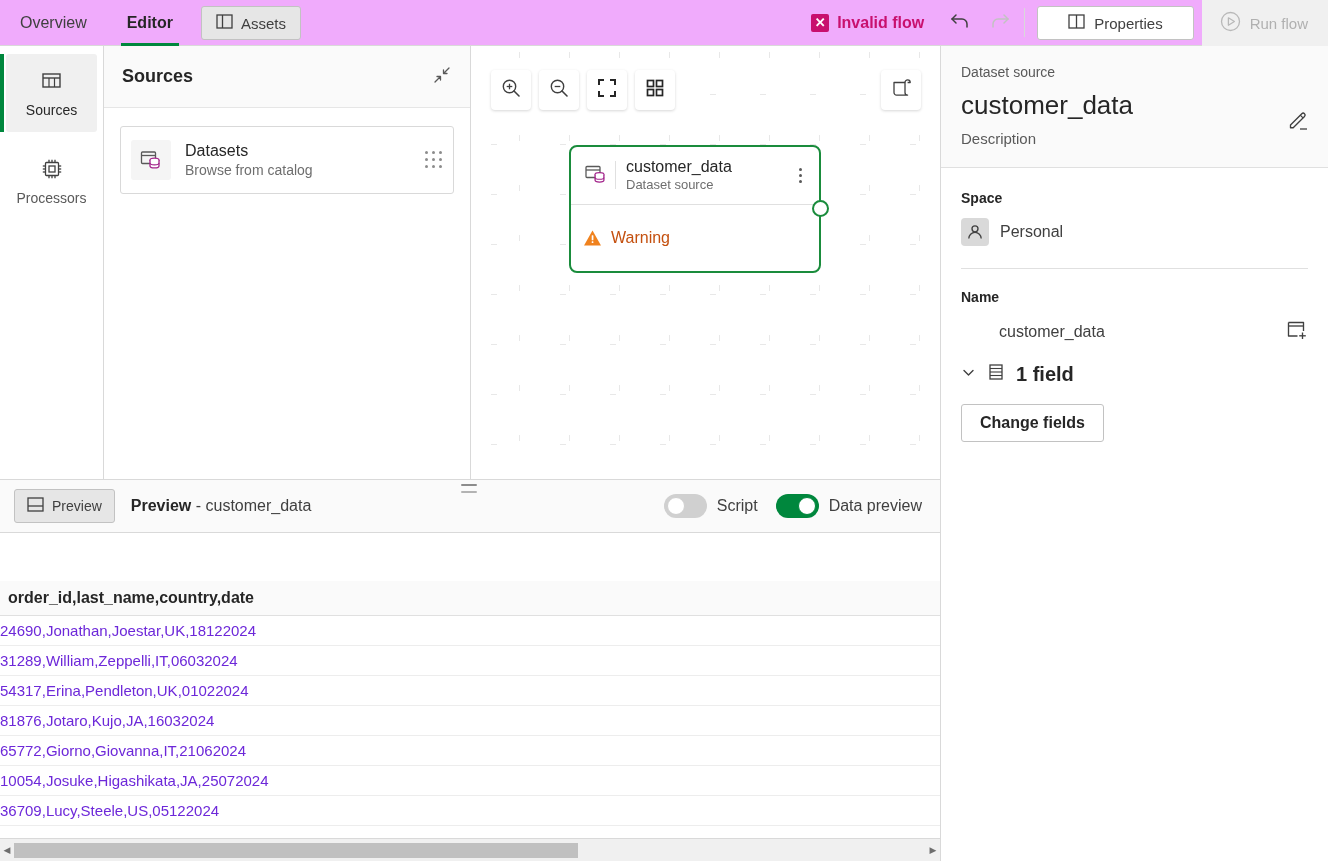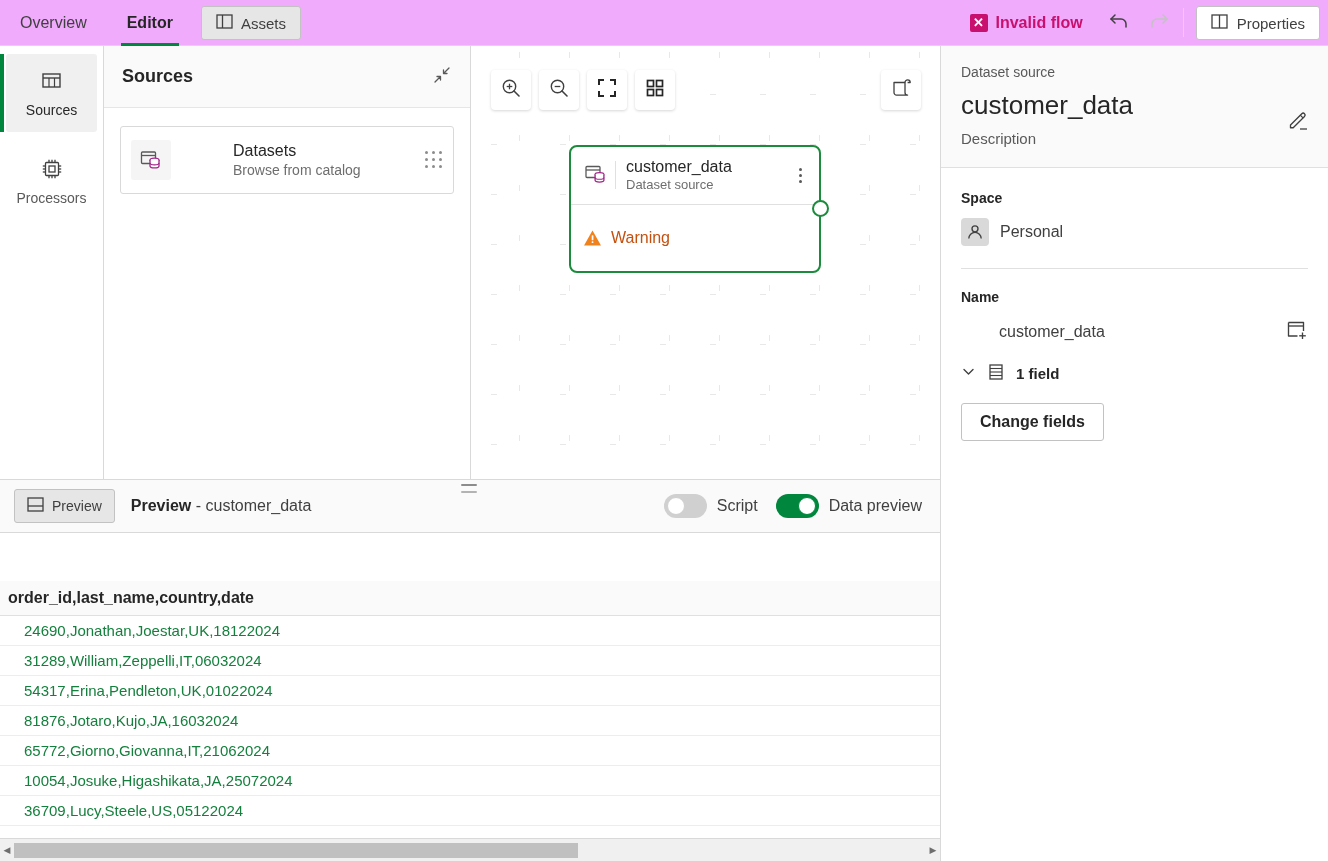--- a/index.html
+++ b/index.html
@@ -44,21 +44,21 @@
     color: #fff; font-size: 13px; font-weight: bold; line-height: 1;
   }
   .sep-v { width: 1px; background: #d9d9d9; margin: 8px 4px; }
   .icon-btn {
     width: 36px; height: 36px; margin: 5px 2px; border-radius: 3px;
     display: flex; align-items: center; justify-content: center; cursor: pointer;
     background: transparent; border: none;
   }
   .props-btn {
     display: flex; align-items: center; gap: 9px;
-    margin: 6px 8px; padding: 0 14px; height: 34px;
+    margin: 6px 8px; padding: 0 30px; height: 34px;
     background: #fff; border: 1px solid #c2c2c2; border-radius: 3px;
     font-size: 15px; color: #404040; cursor: pointer;
   }
   .runflow {
     display: flex; align-items: center; gap: 9px;
     padding: 0 20px 0 18px; height: 46px; background: #f0f0f0;
     font-size: 15px; color: #b0b0b0; cursor: default;
   }
 
   
@@ -84,21 +84,21 @@
     background: #fff; border-right: 1px solid #d9d9d9;
   }
   .srcpanel-head {
     height: 62px; background: #fafafa; border-bottom: 1px solid #e6e6e6;
     display: flex; align-items: center; padding: 0 18px;
   }
   .srcpanel-head h2 { font-size: 18px; font-weight: bold; color: #262626; }
   .card {
     margin: 18px 16px 0 16px; height: 68px;
     border: 1px solid #d9d9d9; border-radius: 3px; background: #fff;
-    display: flex; align-items: center; padding: 0 10px; cursor: pointer; gap: 48px;
+    display: flex; align-items: center; padding: 0 10px; cursor: pointer;
   }
   .card-ico {
     width: 40px; height: 40px; background: #f5f5f5; border-radius: 3px;
     display: flex; align-items: center; justify-content: center; flex: none;
   }
   .card-txt { margin-left: 14px; flex: 1; }
   .card-title { font-size: 16px; color: #262626; line-height: 1.25; }
   .card-sub { font-size: 14px; color: #6e6e6e; line-height: 1.35; }
   .grip {
     width: 18px; height: 22px; display: grid; grid-template-columns: repeat(3, 4px);
@@ -220,22 +220,22 @@
     border-left: 1px solid #e0e0e0; cursor: pointer;
   }
 
   .datatable { position: absolute; top: 581px; left: 0; width: 940px; height: 255px; background: #fff; }
   .dt-head {
     height: 35px; display: flex; align-items: center; padding: 0 8px;
     font-size: 16px; font-weight: bold; color: #262626;
     background: #fafafa; border-bottom: 1px solid #e0e0e0;
   }
   .dt-row {
-    height: 30px; display: flex; align-items: center; padding: 0 24px;
-    font-size: 15px; color: #15803d; border-bottom: 1px solid #ededed;
+    height: 30px; display: flex; align-items: center; padding: 0 0;
+    font-size: 15px; color: #6d28d9; border-bottom: 1px solid #ededed;
     white-space: nowrap;
   }
   .hscroll {
     position: absolute; top: 838px; left: 0; width: 940px; height: 23px;
     background: #f0f0f0; border-top: 1px solid #d9d9d9; display: flex; align-items: center;
   }
   .hscroll .arr { width: 14px; text-align: center; font-size: 9px; color: #6e6e6e; cursor: pointer; }
   .hscroll .track { flex: 1; height: 15px; position: relative; }
   .hscroll .thumb {
     position: absolute; left: 0; top: 0; width: 564px; height: 15px; background: #c0c0c0; cursor: grab;
@@ -259,21 +259,21 @@
   .space-row { display: flex; align-items: center; gap: 11px; margin-top: 12px; }
   .space-ico {
     width: 28px; height: 28px; background: #d9d9d9; border-radius: 4px;
     display: flex; align-items: center; justify-content: center;
   }
   .space-name { font-size: 16px; color: #404040; }
   .hr { height: 1px; background: #e0e0e0; margin: 22px 0 20px 0; }
   .name-row { display: flex; align-items: center; margin-top: 14px; }
   .name-val { font-size: 16px; color: #404040; margin-left: 38px; flex: 1; }
   .fields-row { display: flex; align-items: center; gap: 11px; margin-top: 18px; cursor: pointer; }
-  .fields-row .cnt { font-size: 15px; font-weight: bold; color: #262626; }
+  .fields-row .cnt { font-size: 20px; font-weight: bold; color: #262626; }
   .change-btn {
     margin-top: 18px; height: 38px; padding: 0 18px; background: #fff;
     border: 1px solid #c2c2c2; border-radius: 3px; font-size: 16px; font-weight: bold;
     color: #262626; cursor: pointer; display: inline-flex; align-items: center;
     font-family: "Liberation Sans", sans-serif;
   }
 </style>
 </head>
 <body>
 
@@ -318,20 +318,29 @@
     </div>
     <div class="sep-v"></div>
     <div class="props-btn">
       <span>
         <svg width="17" height="15" viewBox="0 0 17 15">
             <rect x="1" y="1" width="15" height="13" fill="none" stroke="#404040" stroke-width="1.3"></rect>
             <line x1="8.5" y1="1" x2="8.5" y2="14" stroke="#404040" stroke-width="1.3"></line>
           </svg>
       </span>
       <span>Properties</span>
+    </div>
+    <div class="runflow">
+      <span>
+        <svg width="21" height="21" viewBox="0 0 21 21">
+            <circle cx="10.5" cy="10.5" r="9" fill="none" stroke="#b8b8b8" stroke-width="1.3"></circle>
+            <path d="M8.4 6.8 L14.4 10.5 L8.4 14.2 Z" fill="none" stroke="#b8b8b8" stroke-width="1.3" stroke-linejoin="round"></path>
+          </svg>
+      </span>
+      <span>Run flow</span>
     </div>
   </div>
 
   <div class="rail">
     <div class="rail-item active">
       <span>
         <svg width="26" height="24" viewBox="0 0 26 24">
             <rect x="4" y="5" width="17" height="13" fill="none" stroke="#404040" stroke-width="1.4"></rect>
             <line x1="4" y1="9" x2="21" y2="9" stroke="#404040" stroke-width="1.4"></line>
             <line x1="10" y1="9" x2="10" y2="18" stroke="#404040" stroke-width="1.2"></line>

